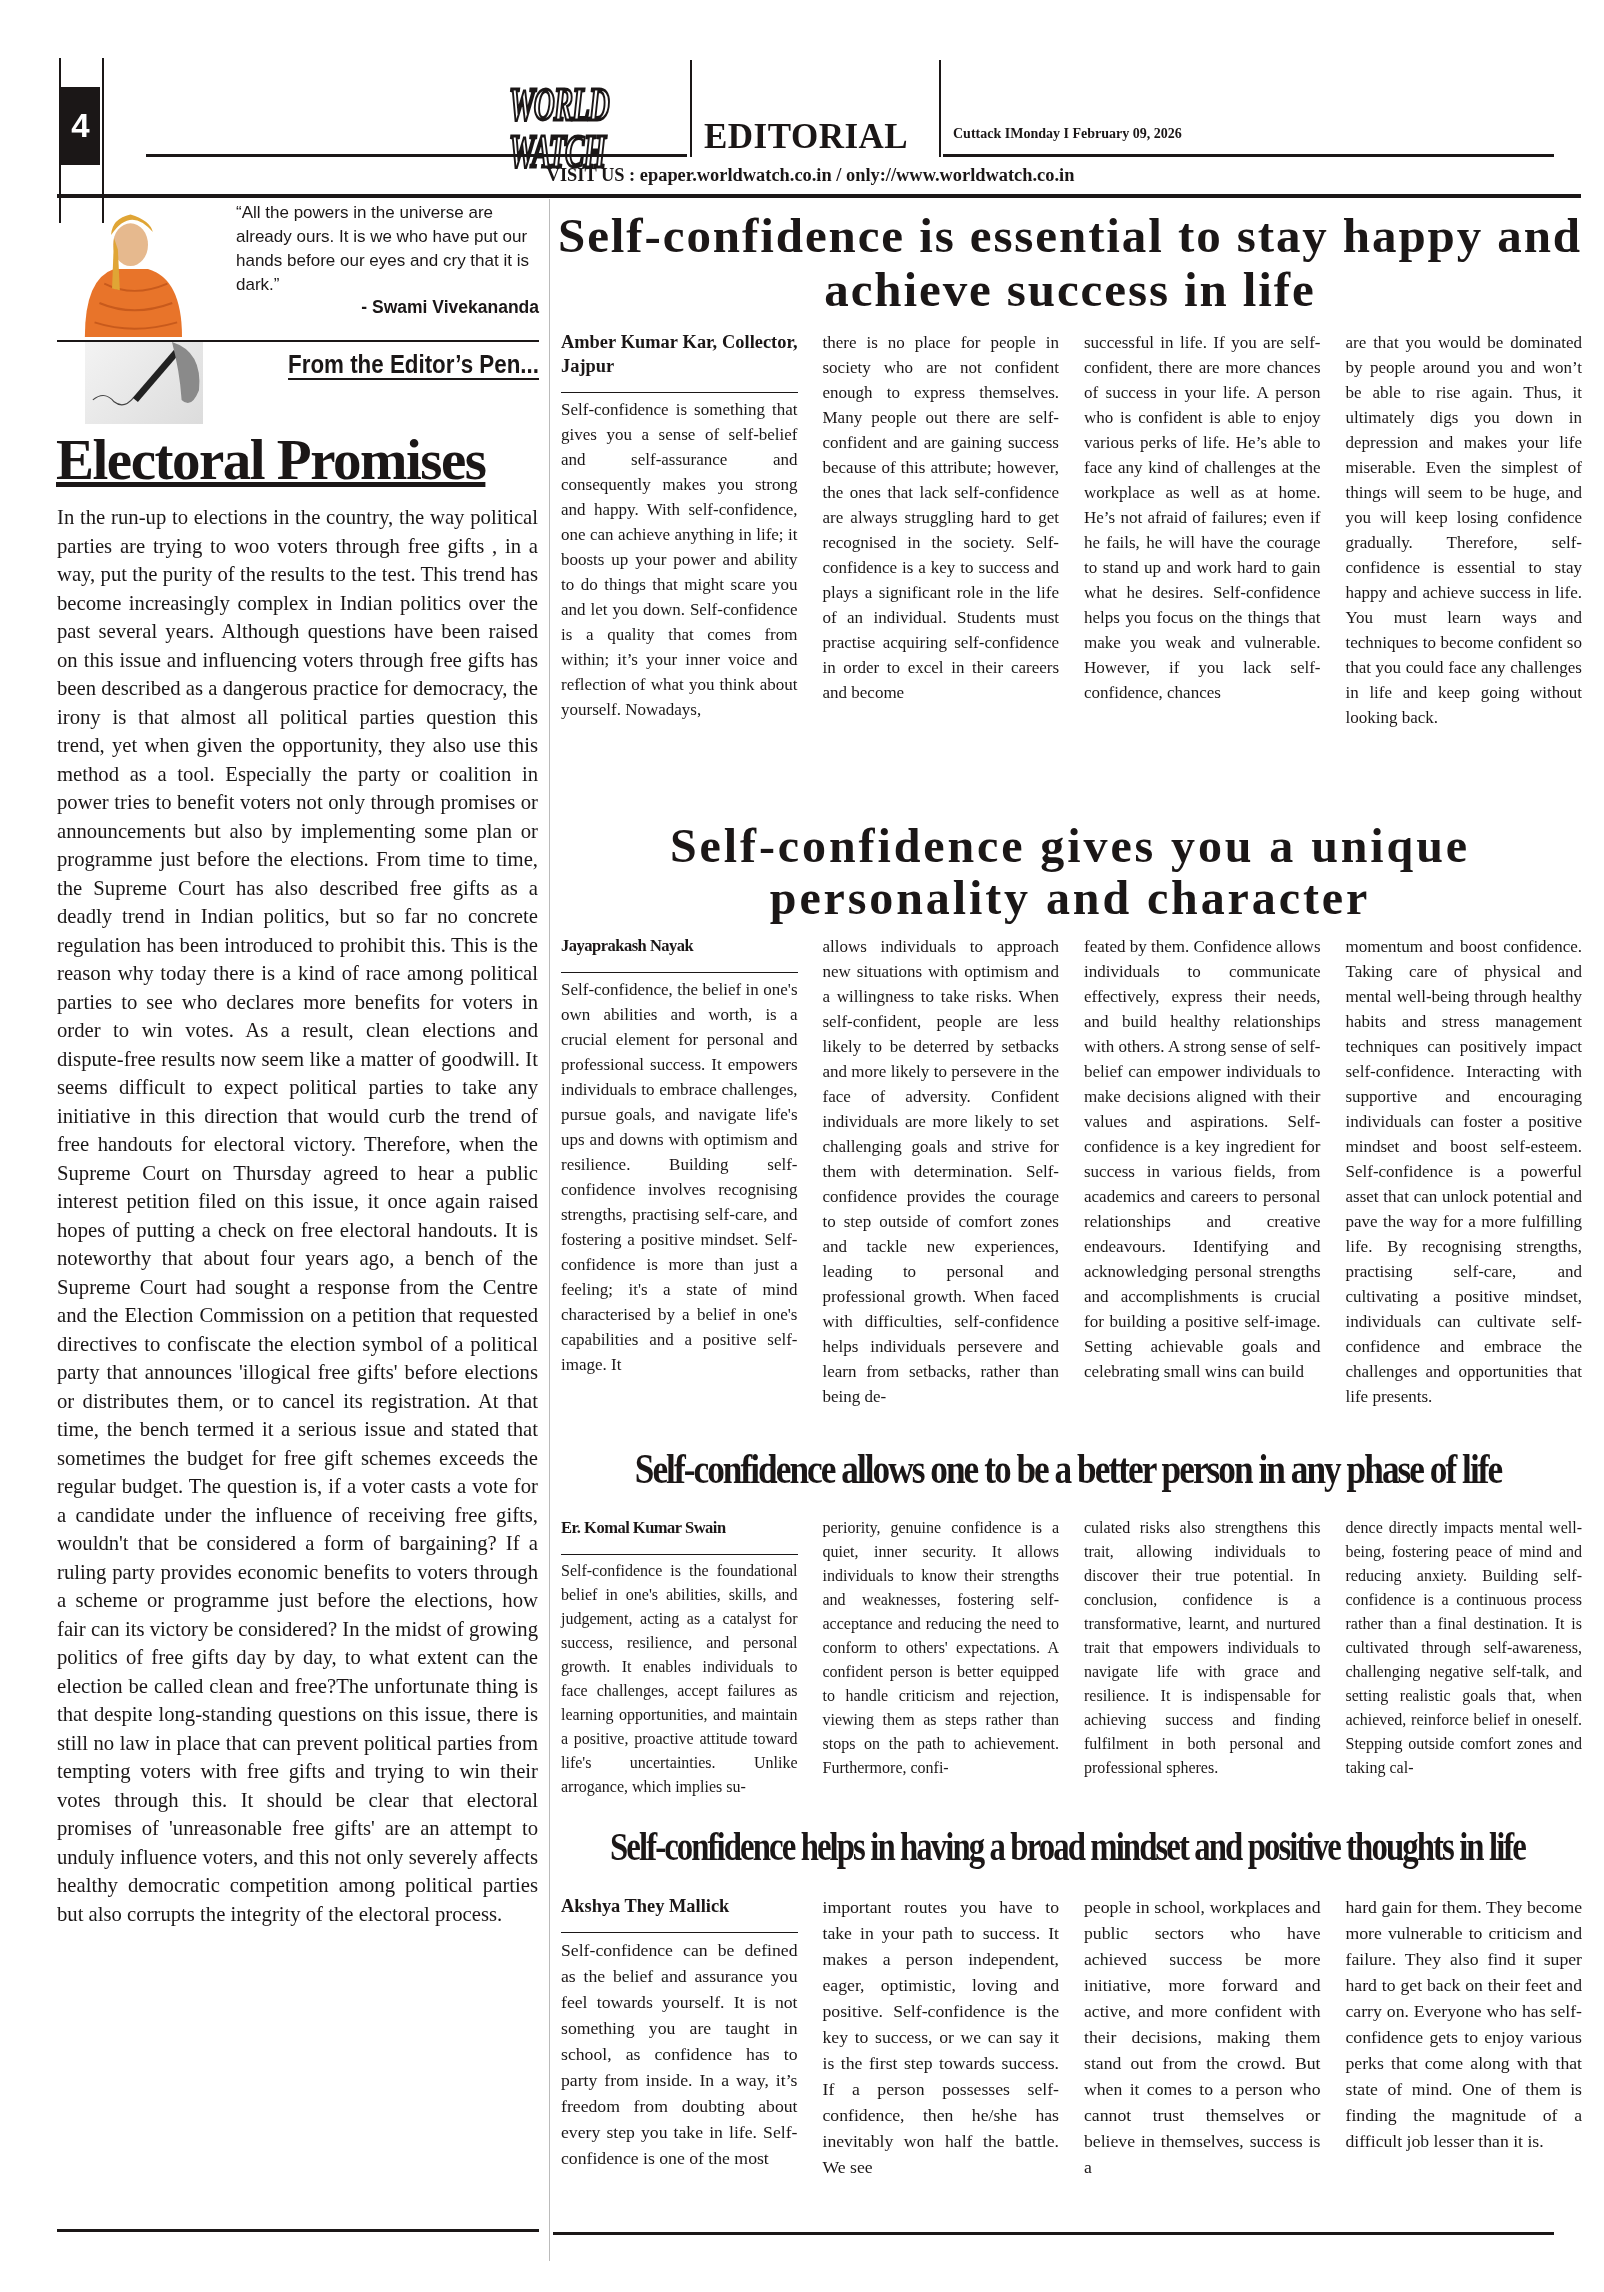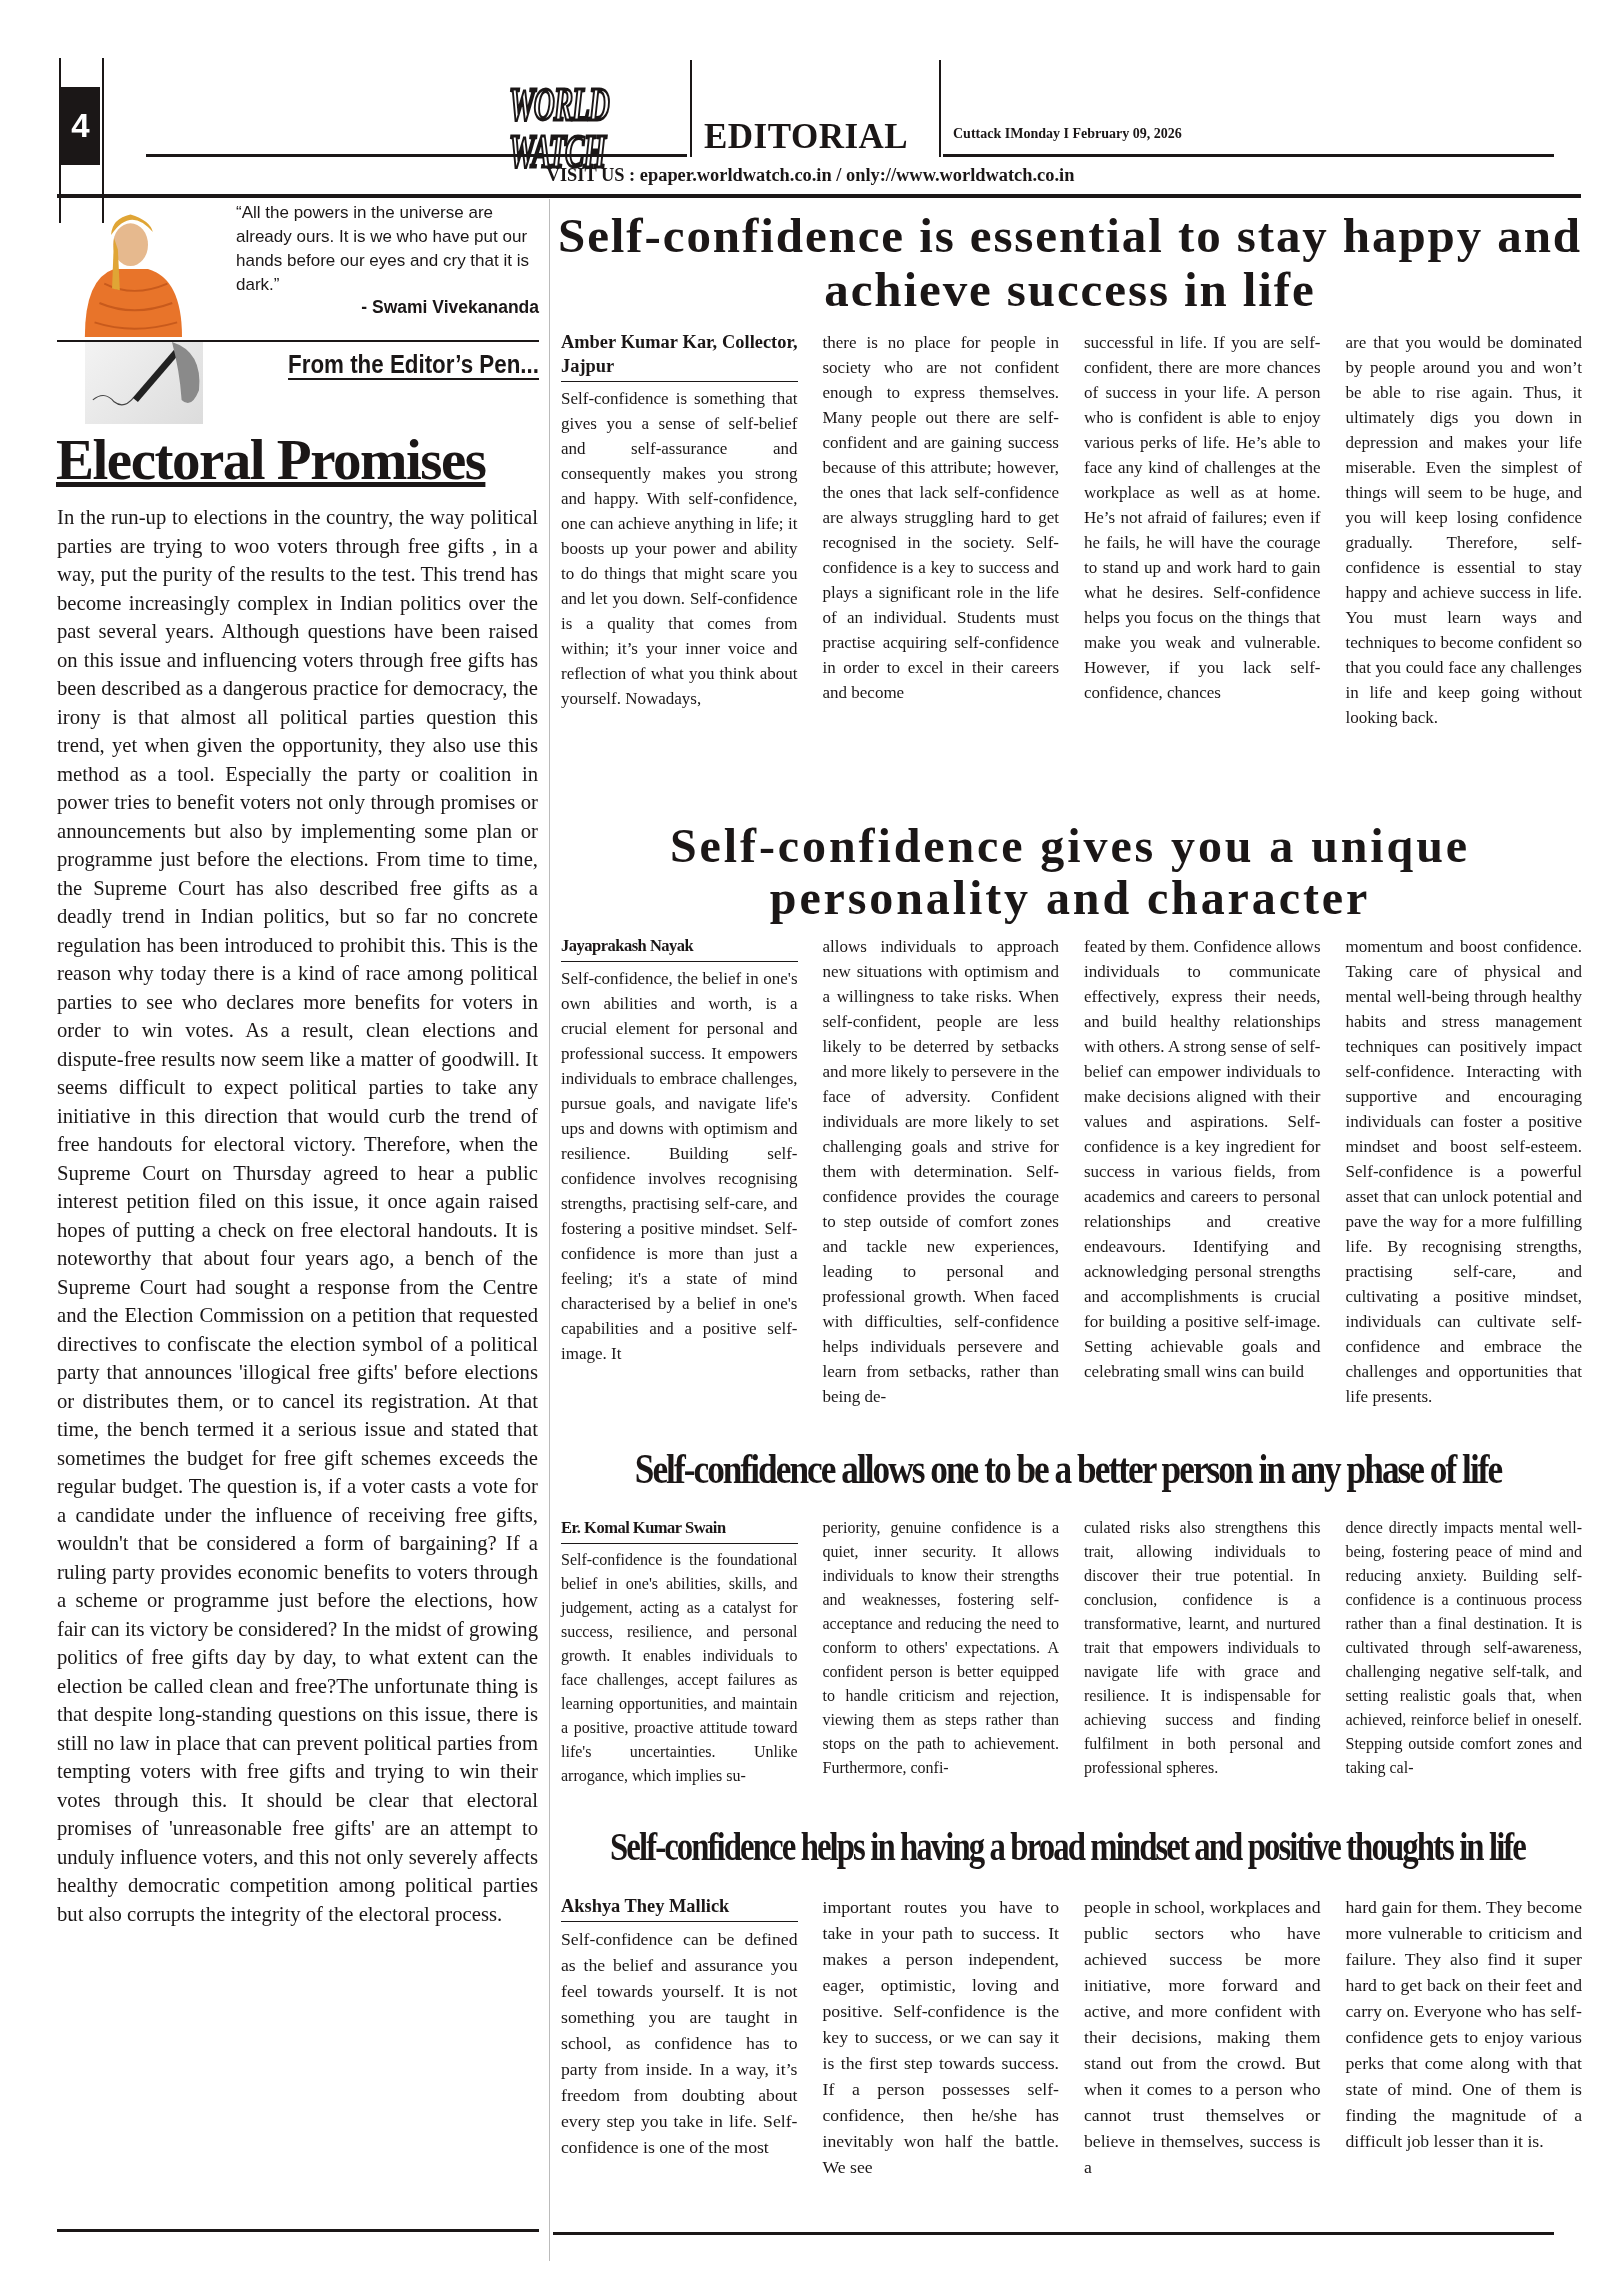--- a/index.html
+++ b/index.html
@@ -31,21 +31,21 @@
 
   
   .art-title { position: absolute; left: 558px; width: 1024px; text-align: center; font-family: "Liberation Serif", serif; font-weight: bold; color: #1b1717; }
   .t1 { top: 209px; font-size: 49px; line-height: 54px; letter-spacing: 1.9px; }
   .t2 { top: 820px; font-size: 48px; line-height: 52px; letter-spacing: 2.9px; }
   .t3 { top: 1444px; font-size: 43px; line-height: 49px; letter-spacing: -2.4px; transform: scaleX(0.82); transform-origin: center top; width: 1252px; left: 442px; }
   .t4 { top: 1822px; font-size: 41px; line-height: 49px; letter-spacing: -2.4px; transform: scaleX(0.80); transform-origin: center top; width: 1281px; left: 427px; }
 
   .cols { position: absolute; left: 561px; width: 1021px; display: grid; grid-template-columns: repeat(4, 1fr); column-gap: 25px; }
   .col { font-family: "Liberation Serif", serif; font-size: 17px; line-height: 25px; text-align: justify; hyphens: auto; }
-  .byline { font-family: "Liberation Serif", serif; font-weight: bold; font-size: 18.4px; line-height: 24px; border-bottom: 1.9px solid #1b1717; padding-bottom: 3px; margin-bottom: 3.9px; }
+  .byline { font-family: "Liberation Serif", serif; font-weight: bold; font-size: 18.4px; line-height: 24px; border-bottom: 1.9px solid #1b1717; padding-bottom: 14px; margin-bottom: 3.9px; }
   .byline.small { font-size: 16.5px; letter-spacing: -0.5px; }
 
   .c1 { top: 330px; }
   .c2 { top: 934px; }
   .c3 { top: 1516px; font-size: 16px; }
   .c4 { top: 1894px; }
   .c3 .col { font-size: 16px; line-height: 24px; }
   .c4 .col { font-size: 17.7px; line-height: 26px; }
 </style>
 </head>

